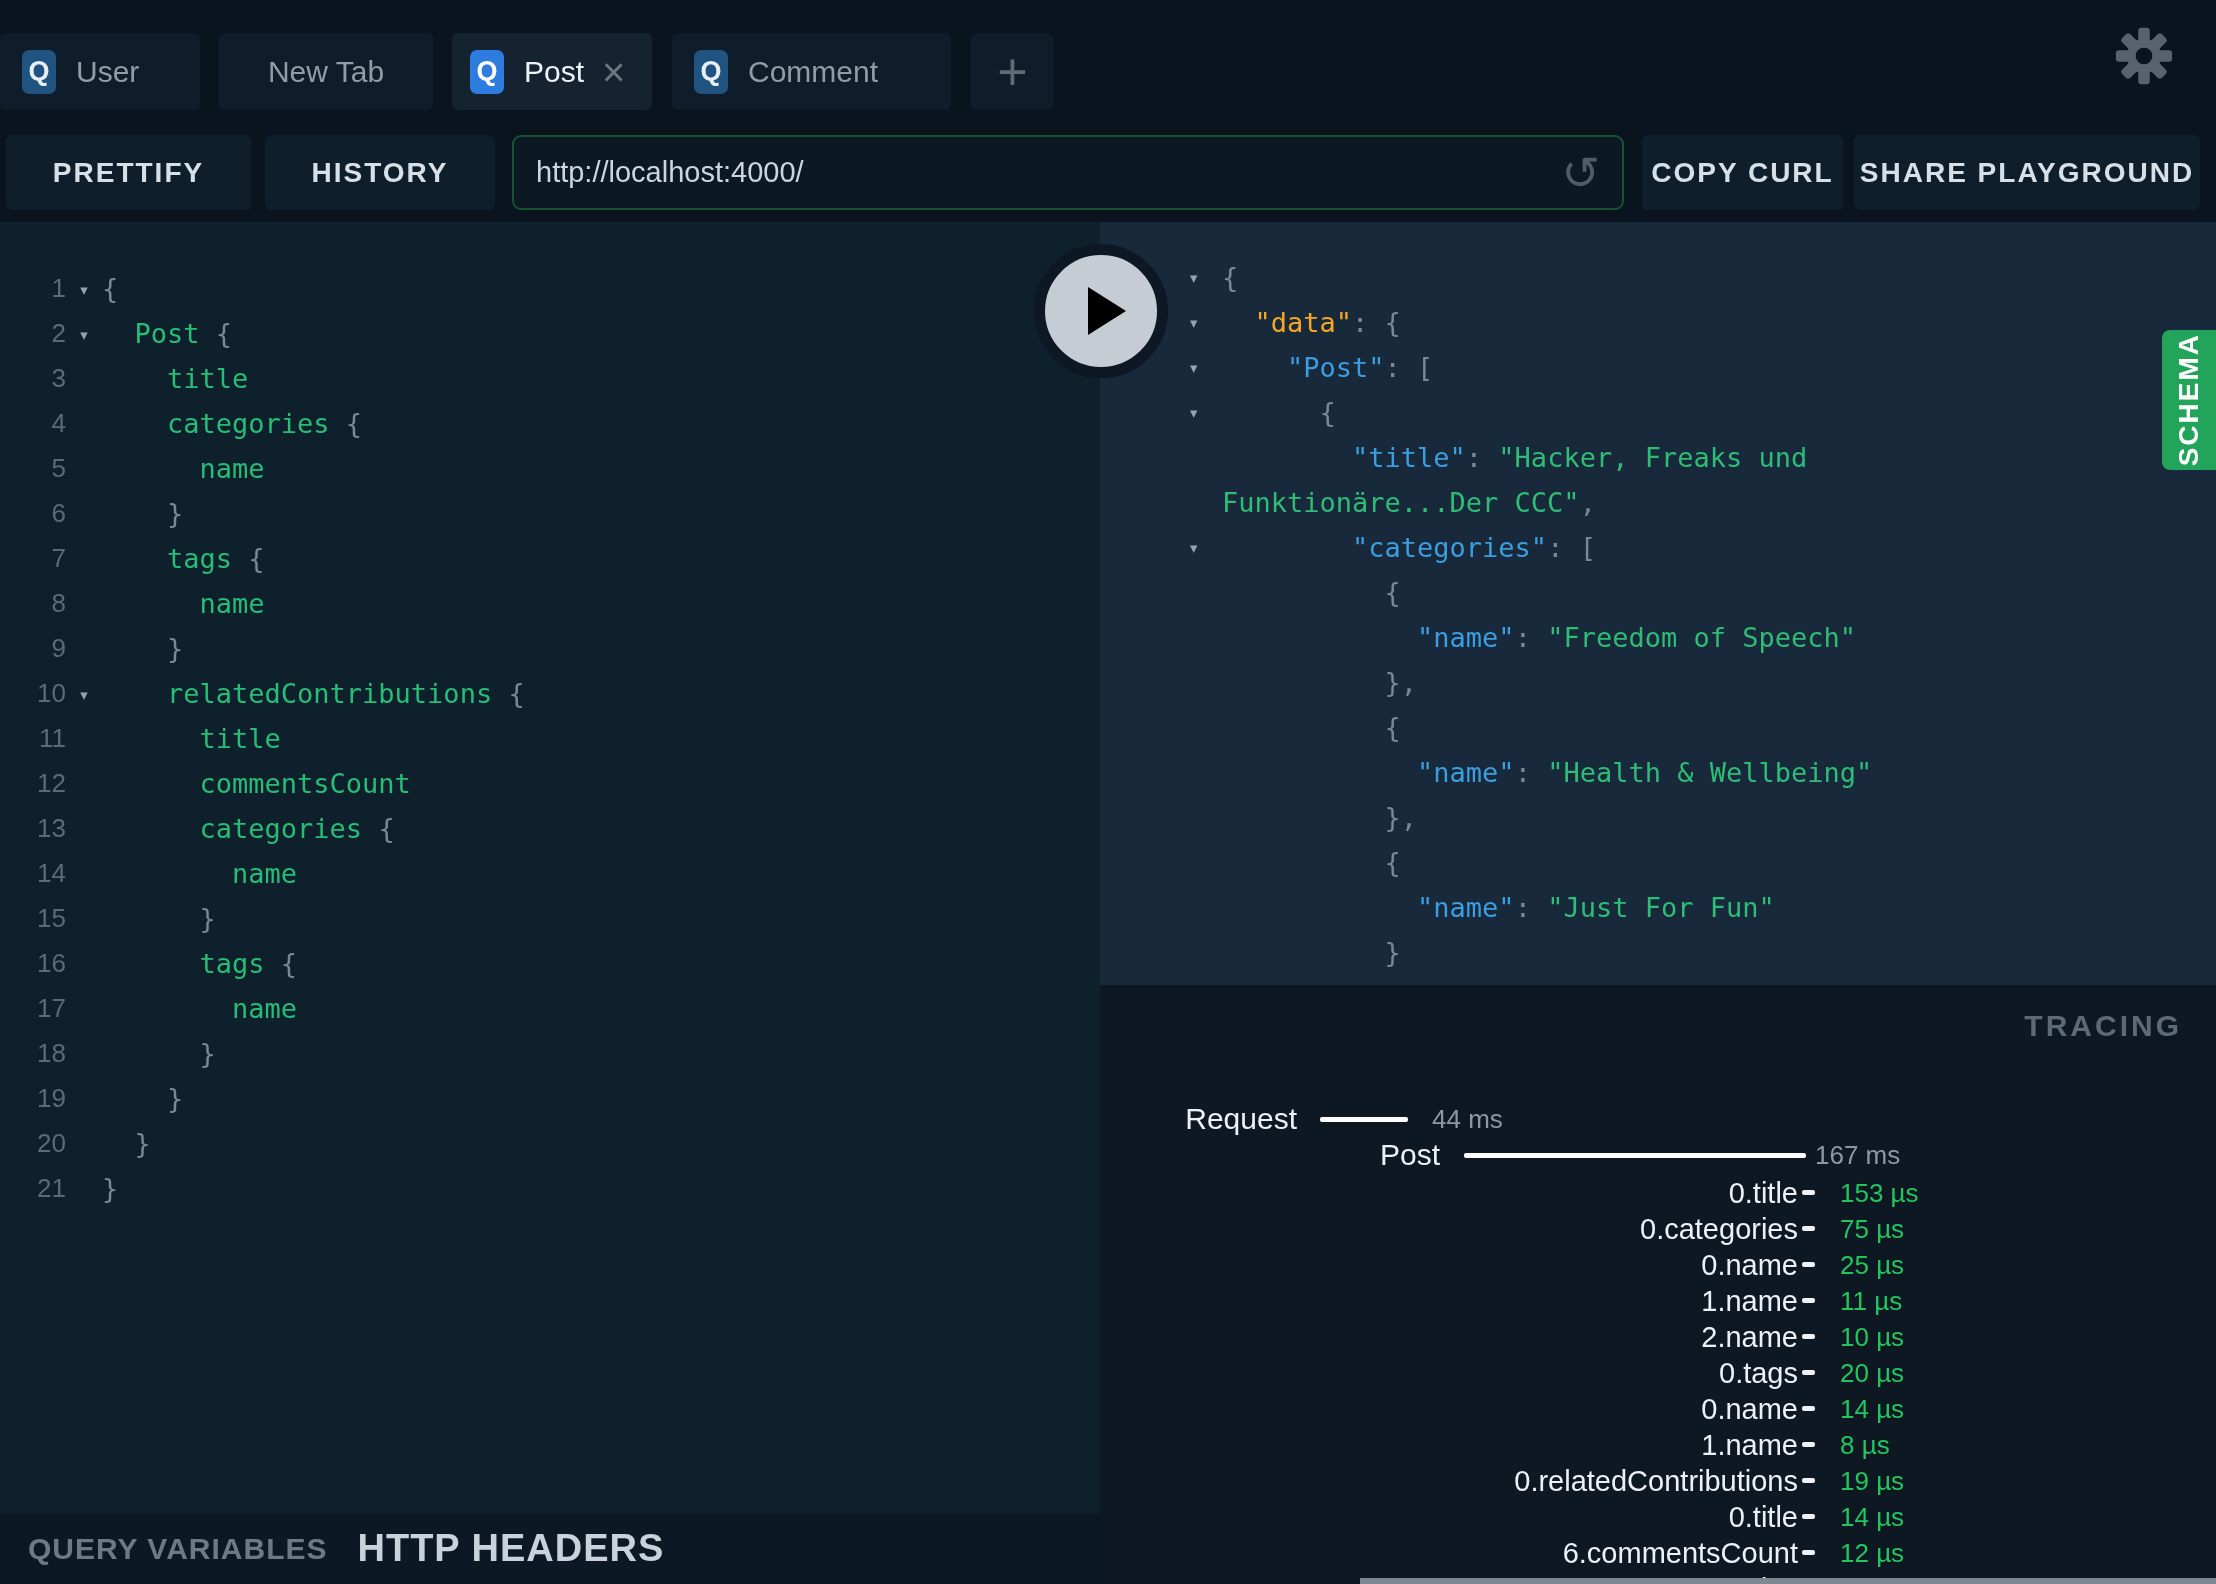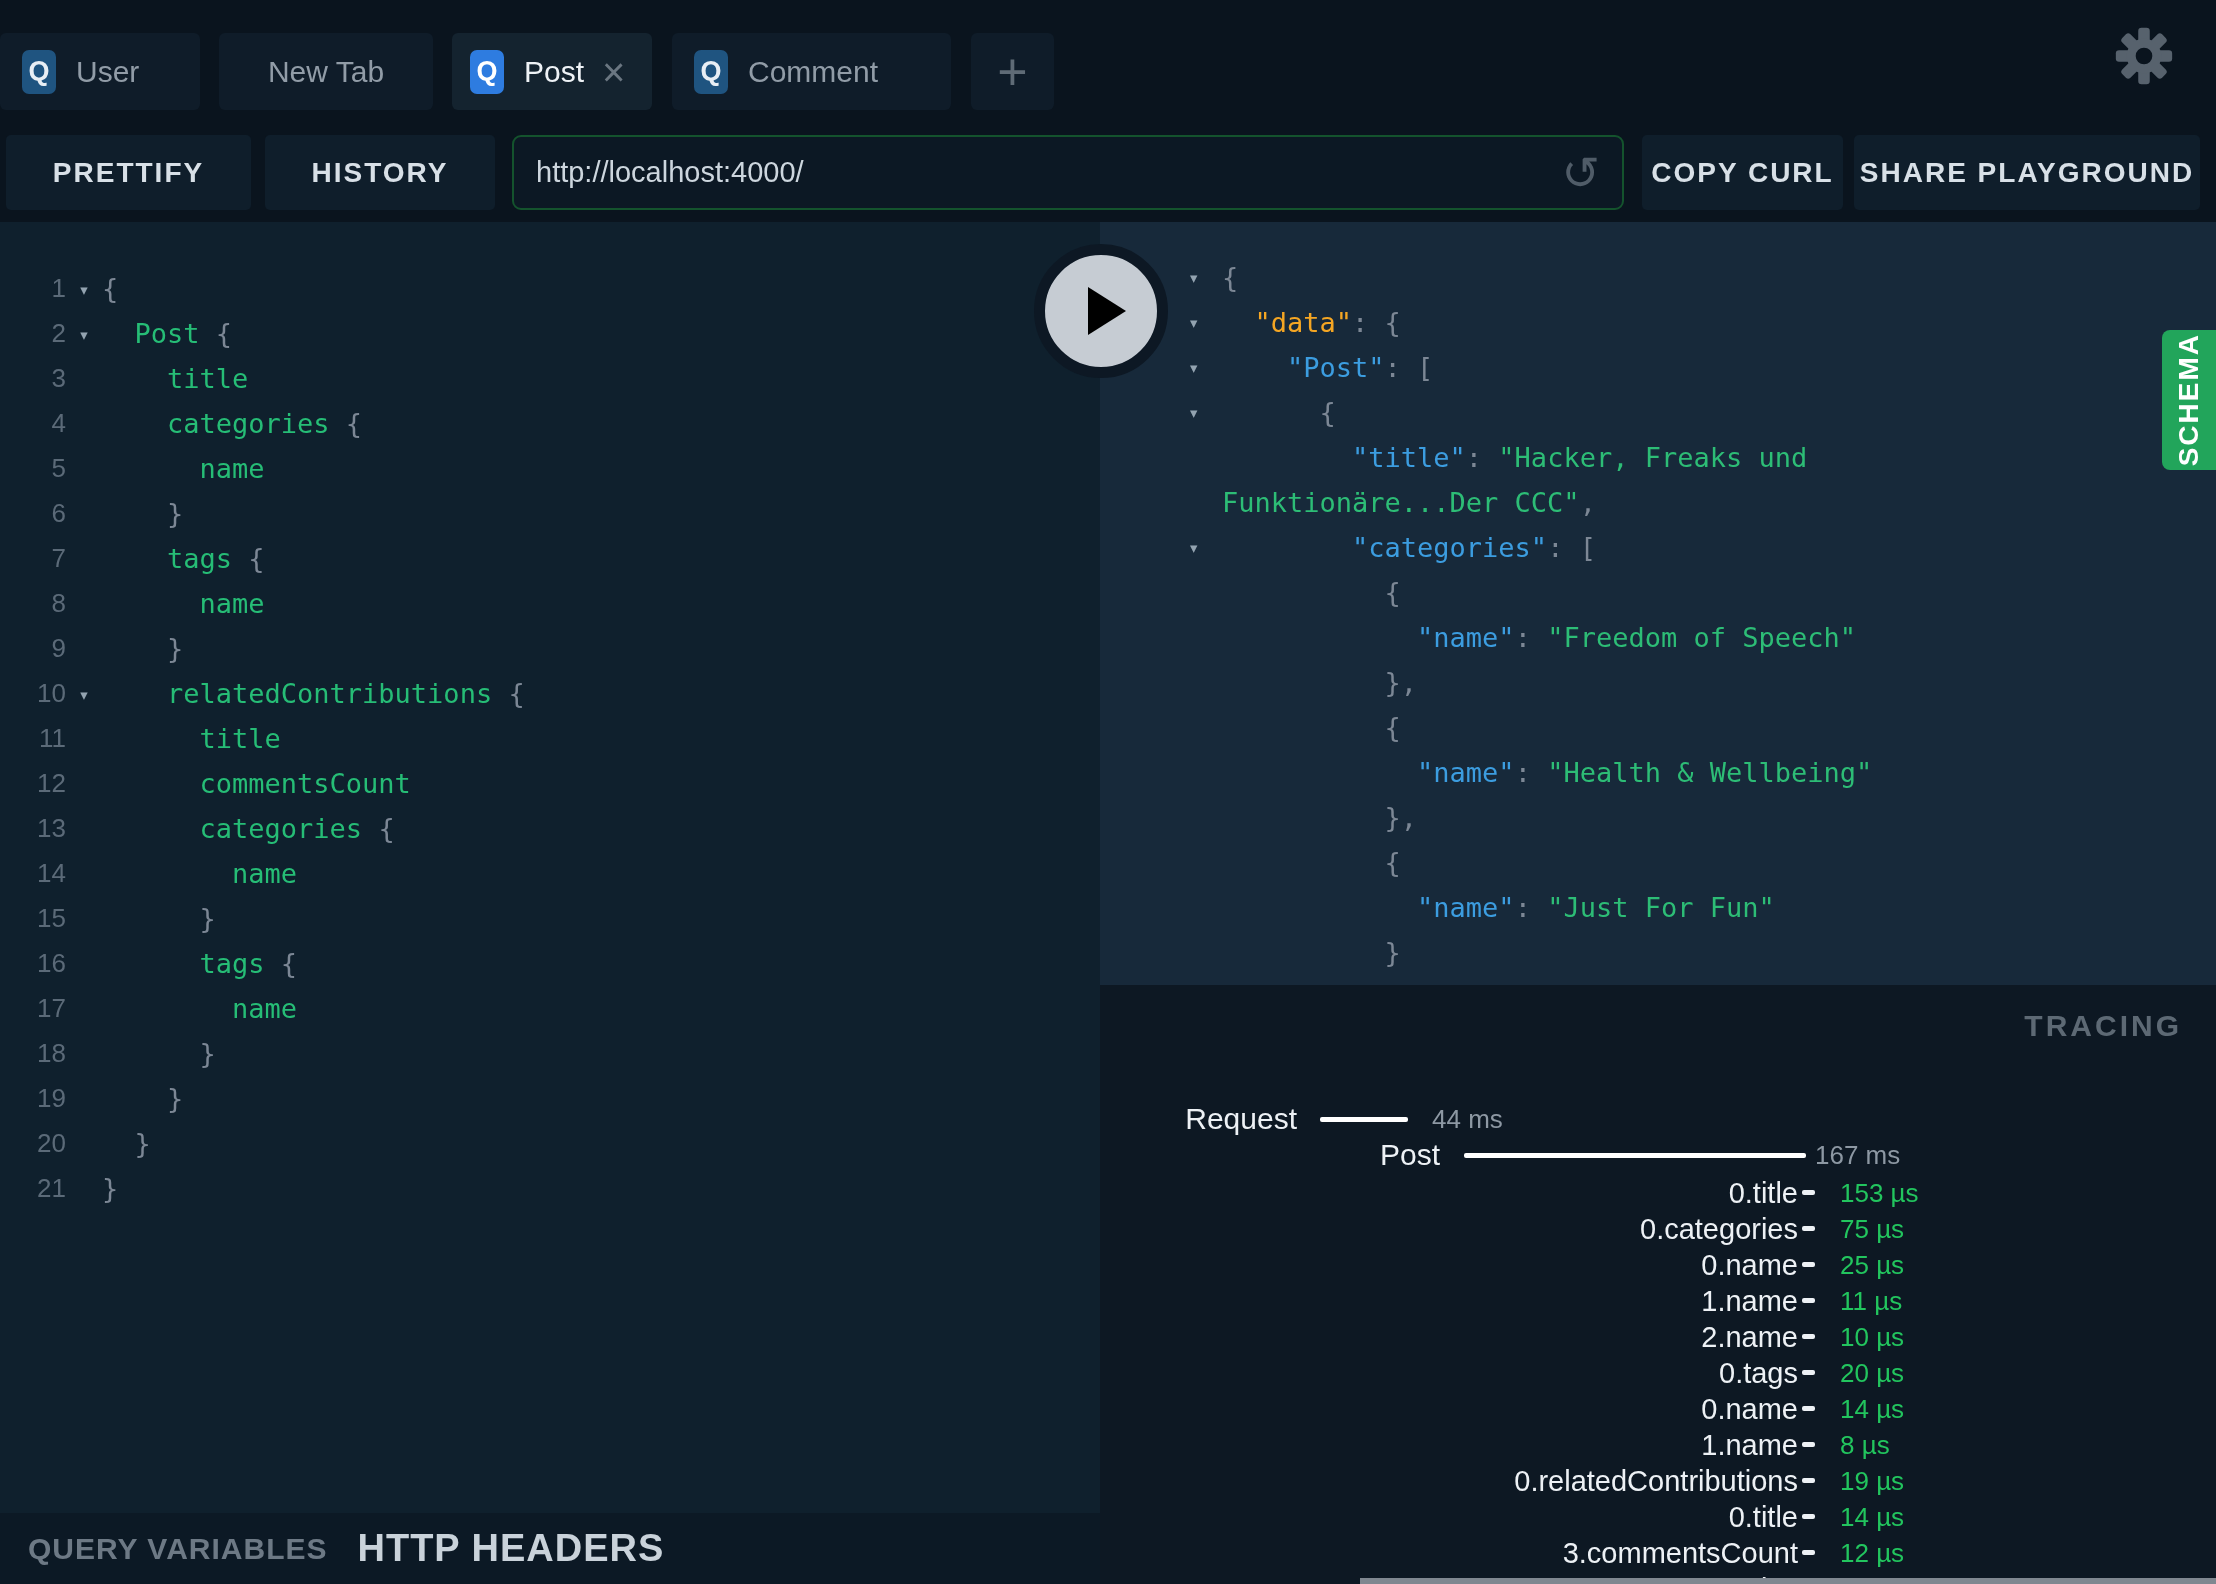--- a/index.html
+++ b/index.html
@@ -408,21 +408,21 @@
           <span class="tlabel">0.relatedContributions</span>
           <span class="tdash"></span>
           <span class="tval">19 µs</span>
         </div>
         <div class="trow">
           <span class="tlabel">0.title</span>
           <span class="tdash"></span>
           <span class="tval">14 µs</span>
         </div>
         <div class="trow">
-          <span class="tlabel">3.commentsCount</span>
+          <span class="tlabel">6.commentsCount</span>
           <span class="tdash"></span>
           <span class="tval">12 µs</span>
         </div>
         <div class="trow">
           <span class="tlabel">0.categories</span>
           <span class="tval"></span>
         </div>
       </div>
 
     <div class="hscroll"></div>

